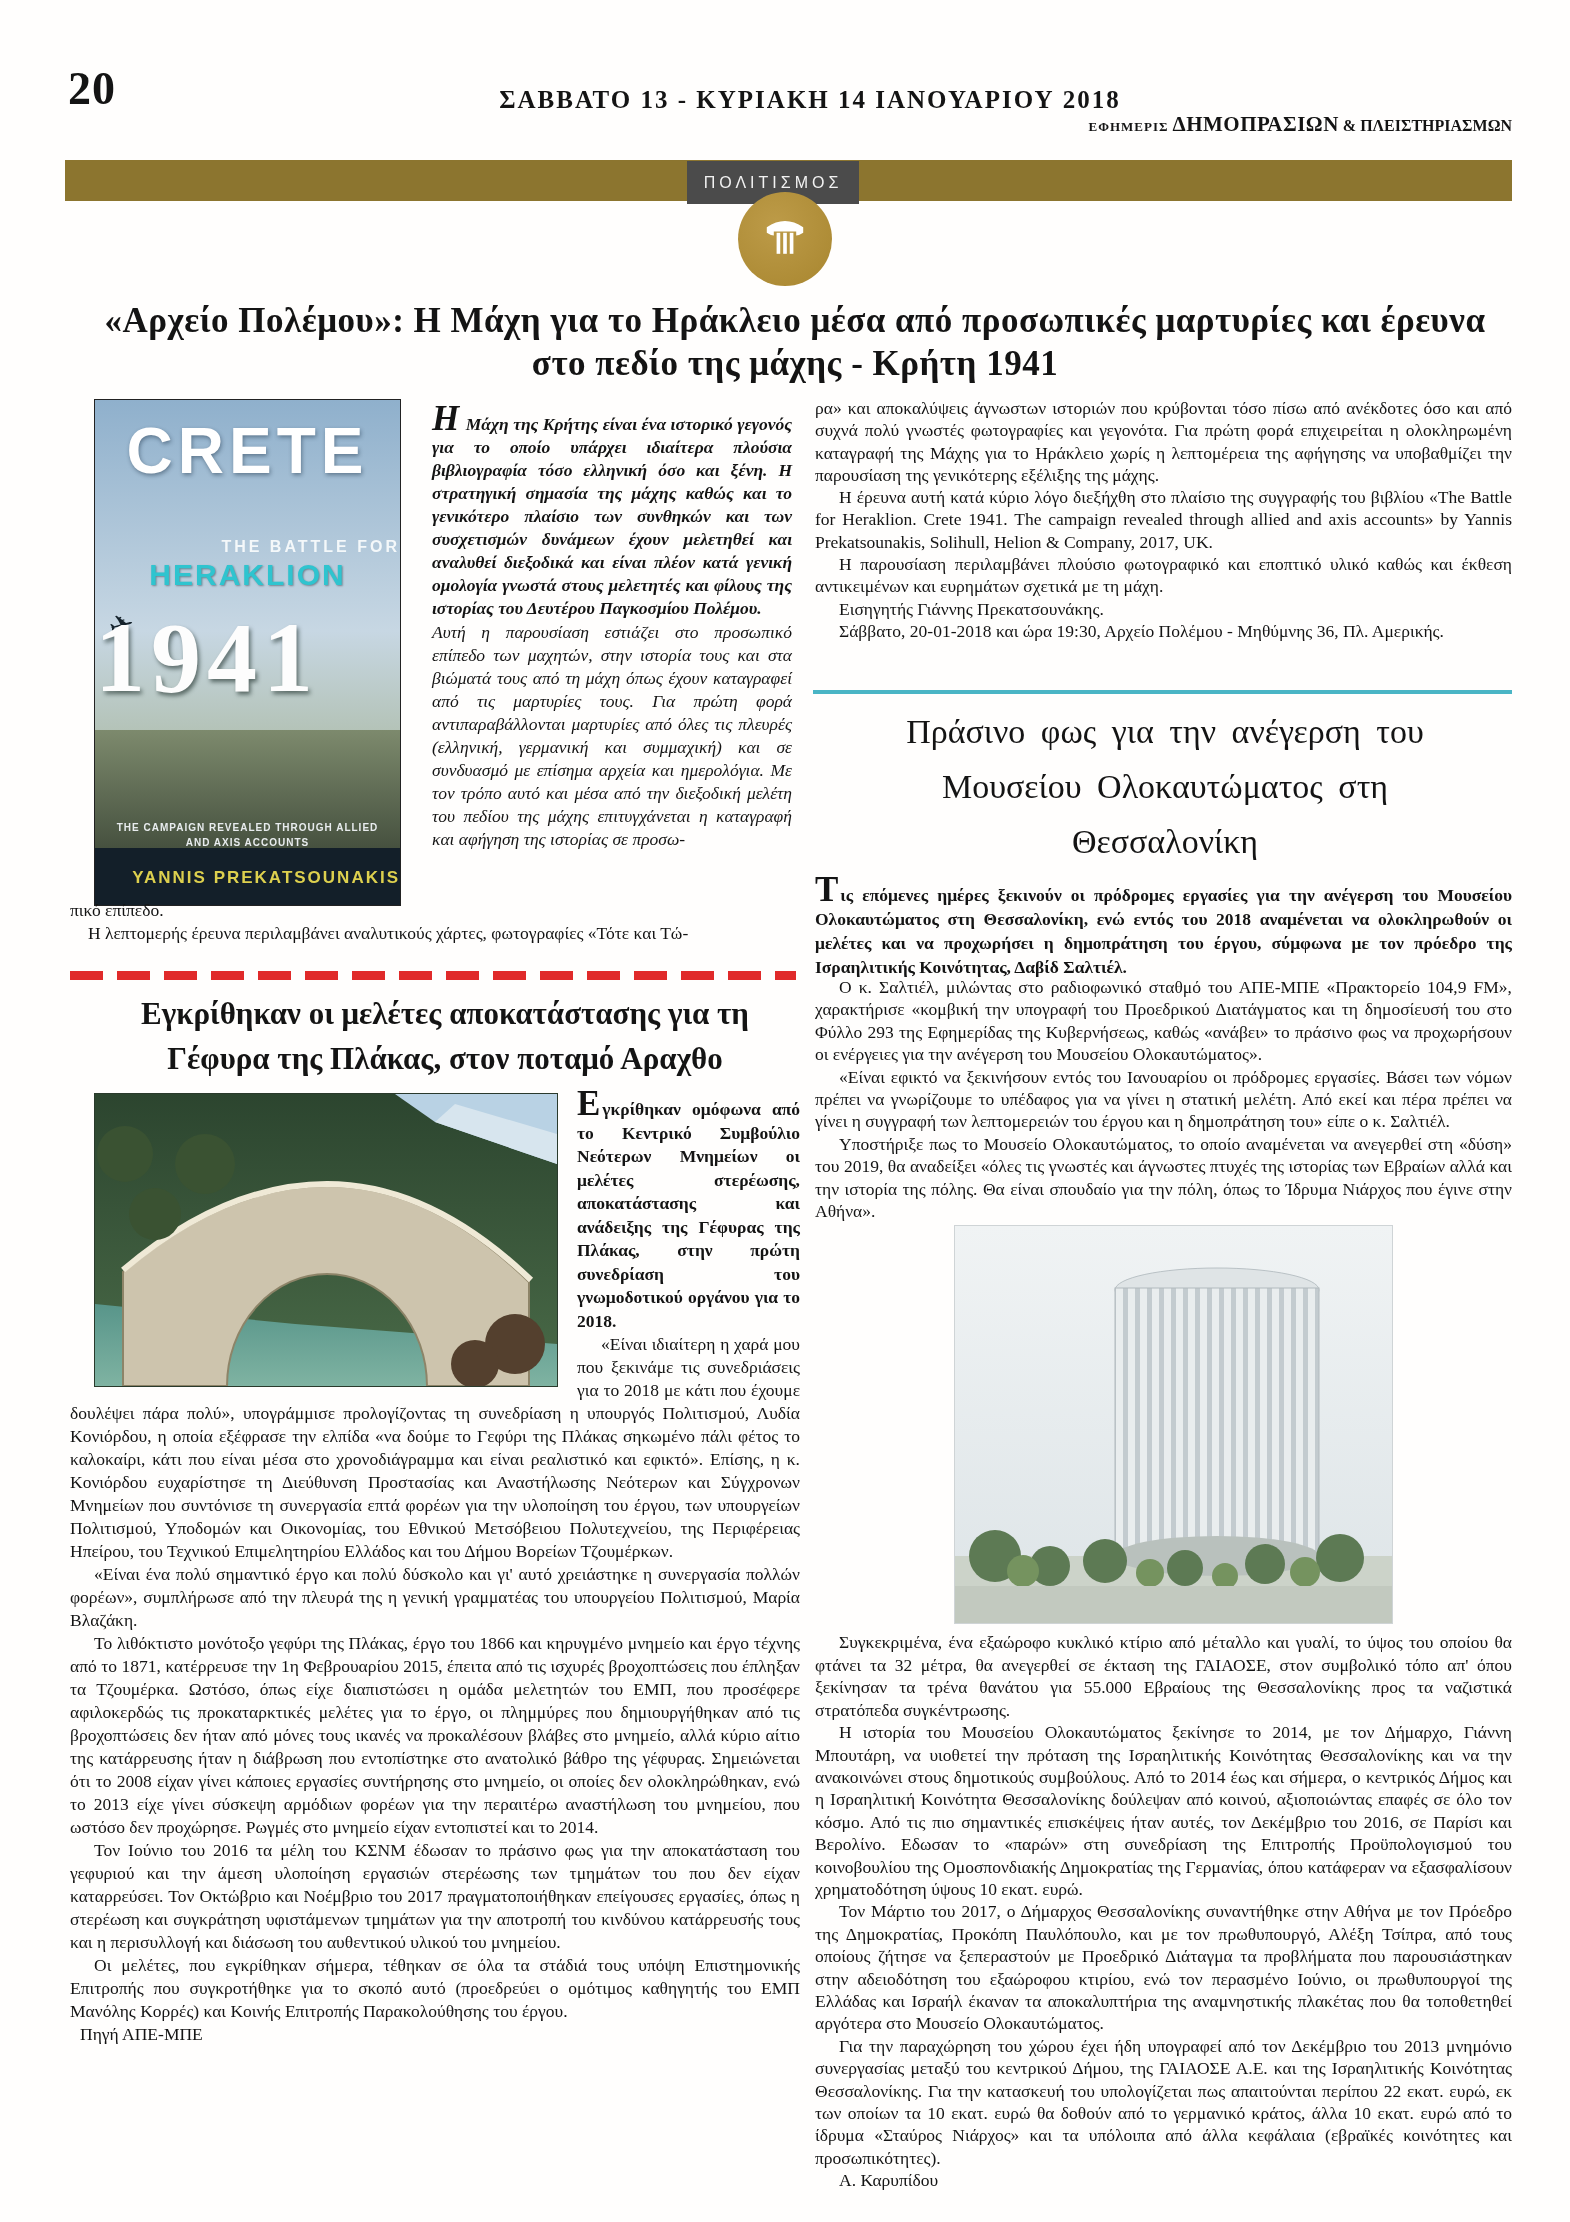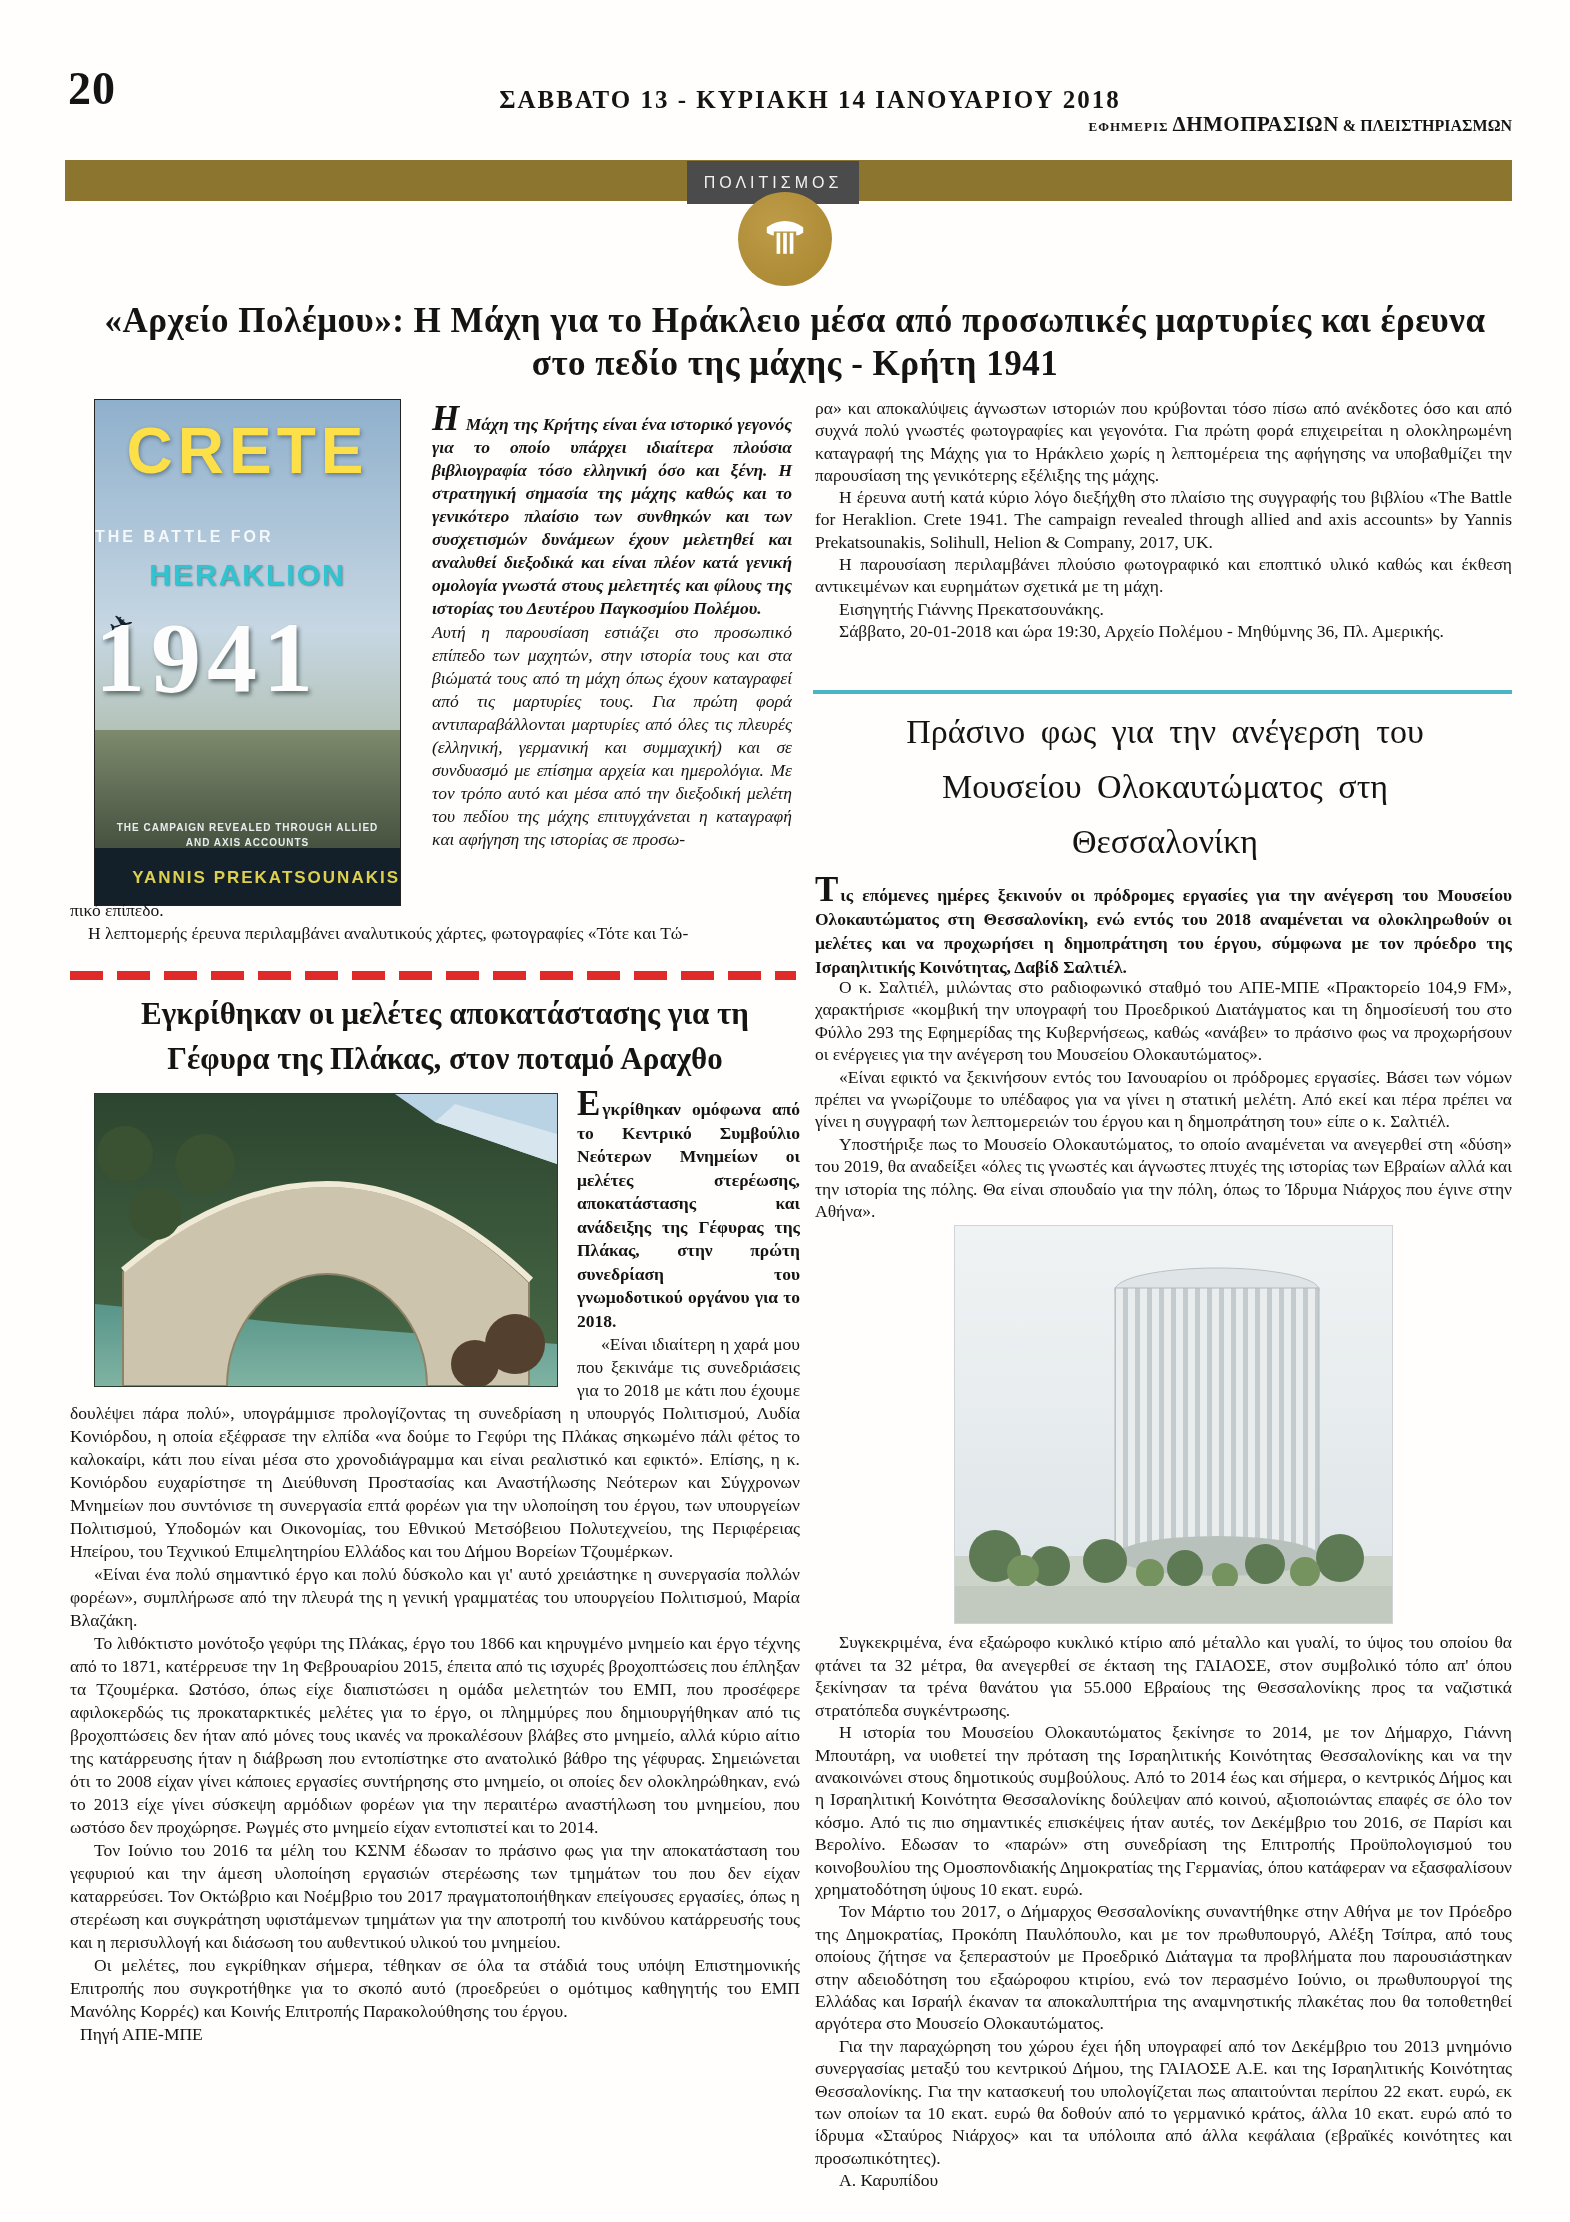--- a/index.html
+++ b/index.html
@@ -26,24 +26,24 @@
   
   .a1title{position:absolute;left:75px;right:55px;top:300px;margin:0;text-align:center;
            font-size:35px;font-weight:bold;line-height:1.22;letter-spacing:0.5px;}
 
   .cover{position:absolute;left:95px;top:400px;width:305px;height:505px;background:#131f29;
          overflow:hidden;box-shadow:0 0 0 1px #222;}
   .cover-sky{position:absolute;left:0;top:0;width:100%;height:330px;
              background:linear-gradient(#8fb0cc,#c7d7e3 70%,#b4c3b8);}
   .cover-photo{position:absolute;left:0;top:330px;width:100%;height:118px;
                background:linear-gradient(#7d8a6d,#46513f);}
-  .cover-title{position:absolute;left:0;top:14px;width:100%;text-align:center;color:#fde047;
+  .cover-title{position:absolute;left:0;top:14px;width:100%;text-align:center;color:#ffffff;
                font-size:64px;font-weight:bold;letter-spacing:5px;font-family:"Liberation Sans",sans-serif;
                text-shadow:1px 2px 4px rgba(20,40,60,.45);}
-  .cover-sub1{position:absolute;left:0;top:128px;width:100%;text-align:left;color:#f4f8fa;
+  .cover-sub1{position:absolute;left:0;top:138px;width:100%;text-align:right;color:#f4f8fa;
               font-size:16px;font-weight:bold;letter-spacing:3px;font-family:"Liberation Sans",sans-serif;}
   .cover-sub2{position:absolute;left:0;top:158px;width:100%;text-align:center;color:#2fc4cf;
               font-size:30px;font-weight:bold;letter-spacing:2px;font-family:"Liberation Sans",sans-serif;
               text-shadow:1px 1px 2px rgba(0,20,30,.4);}
   .cover-year{position:absolute;left:0;top:200px;width:100%;color:#fdfdfd;
               font-size:100px;font-weight:bold;letter-spacing:6px;
               text-shadow:2px 3px 4px rgba(10,25,20,.55);}
   .cover-plane{position:absolute;left:14px;top:208px;font-size:30px;color:#16232c;
                transform:rotate(-14deg);}
   .cover-tagline{position:absolute;left:10px;top:420px;width:285px;text-align:center;color:#e8ecee;

